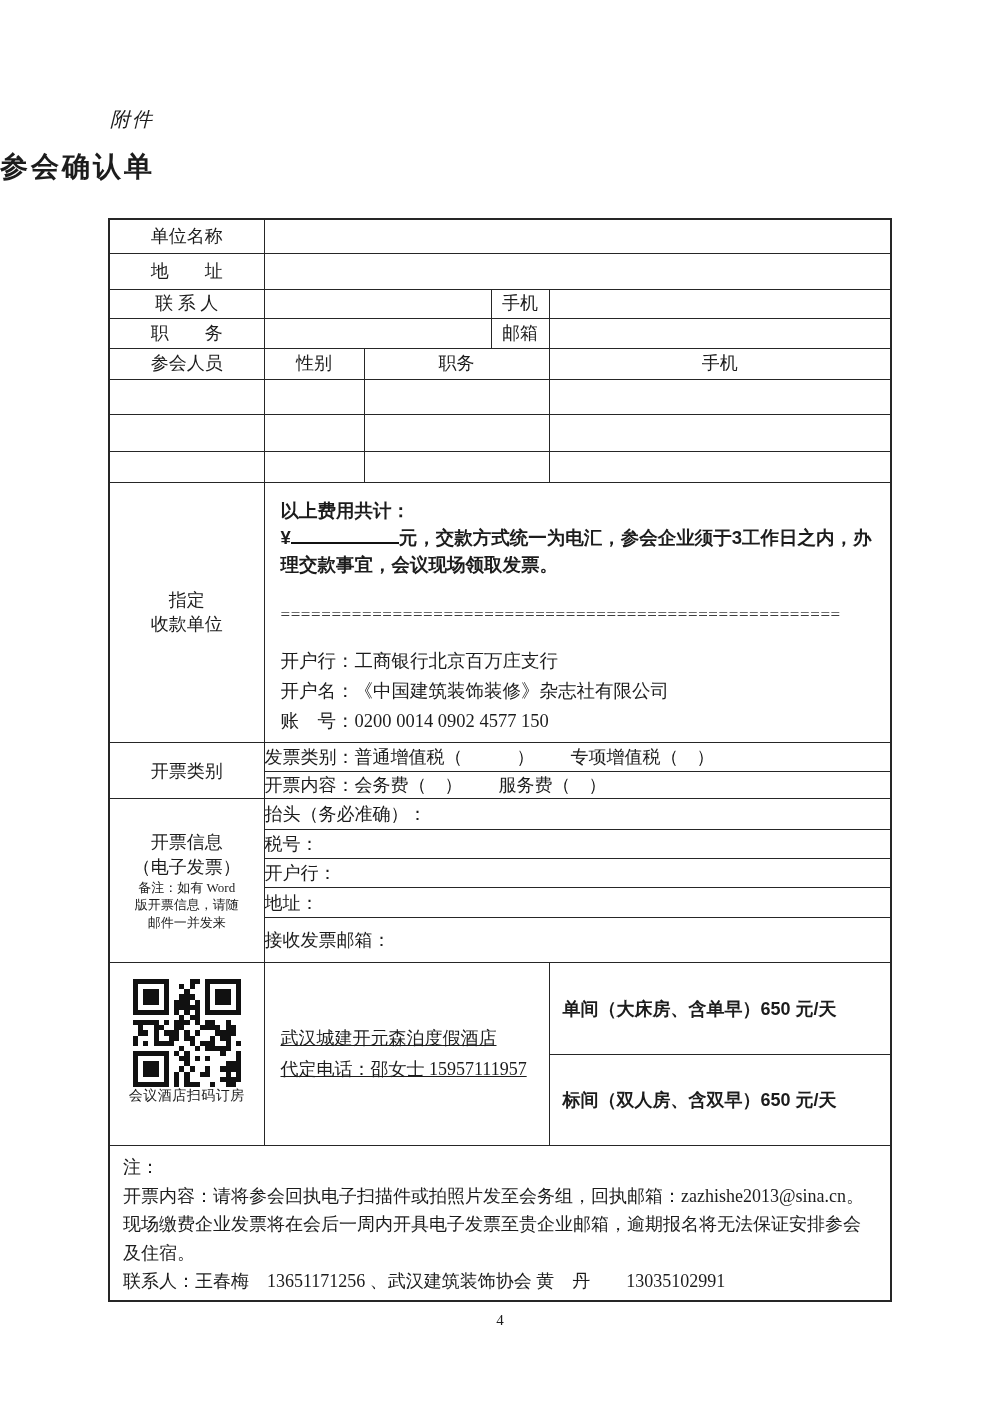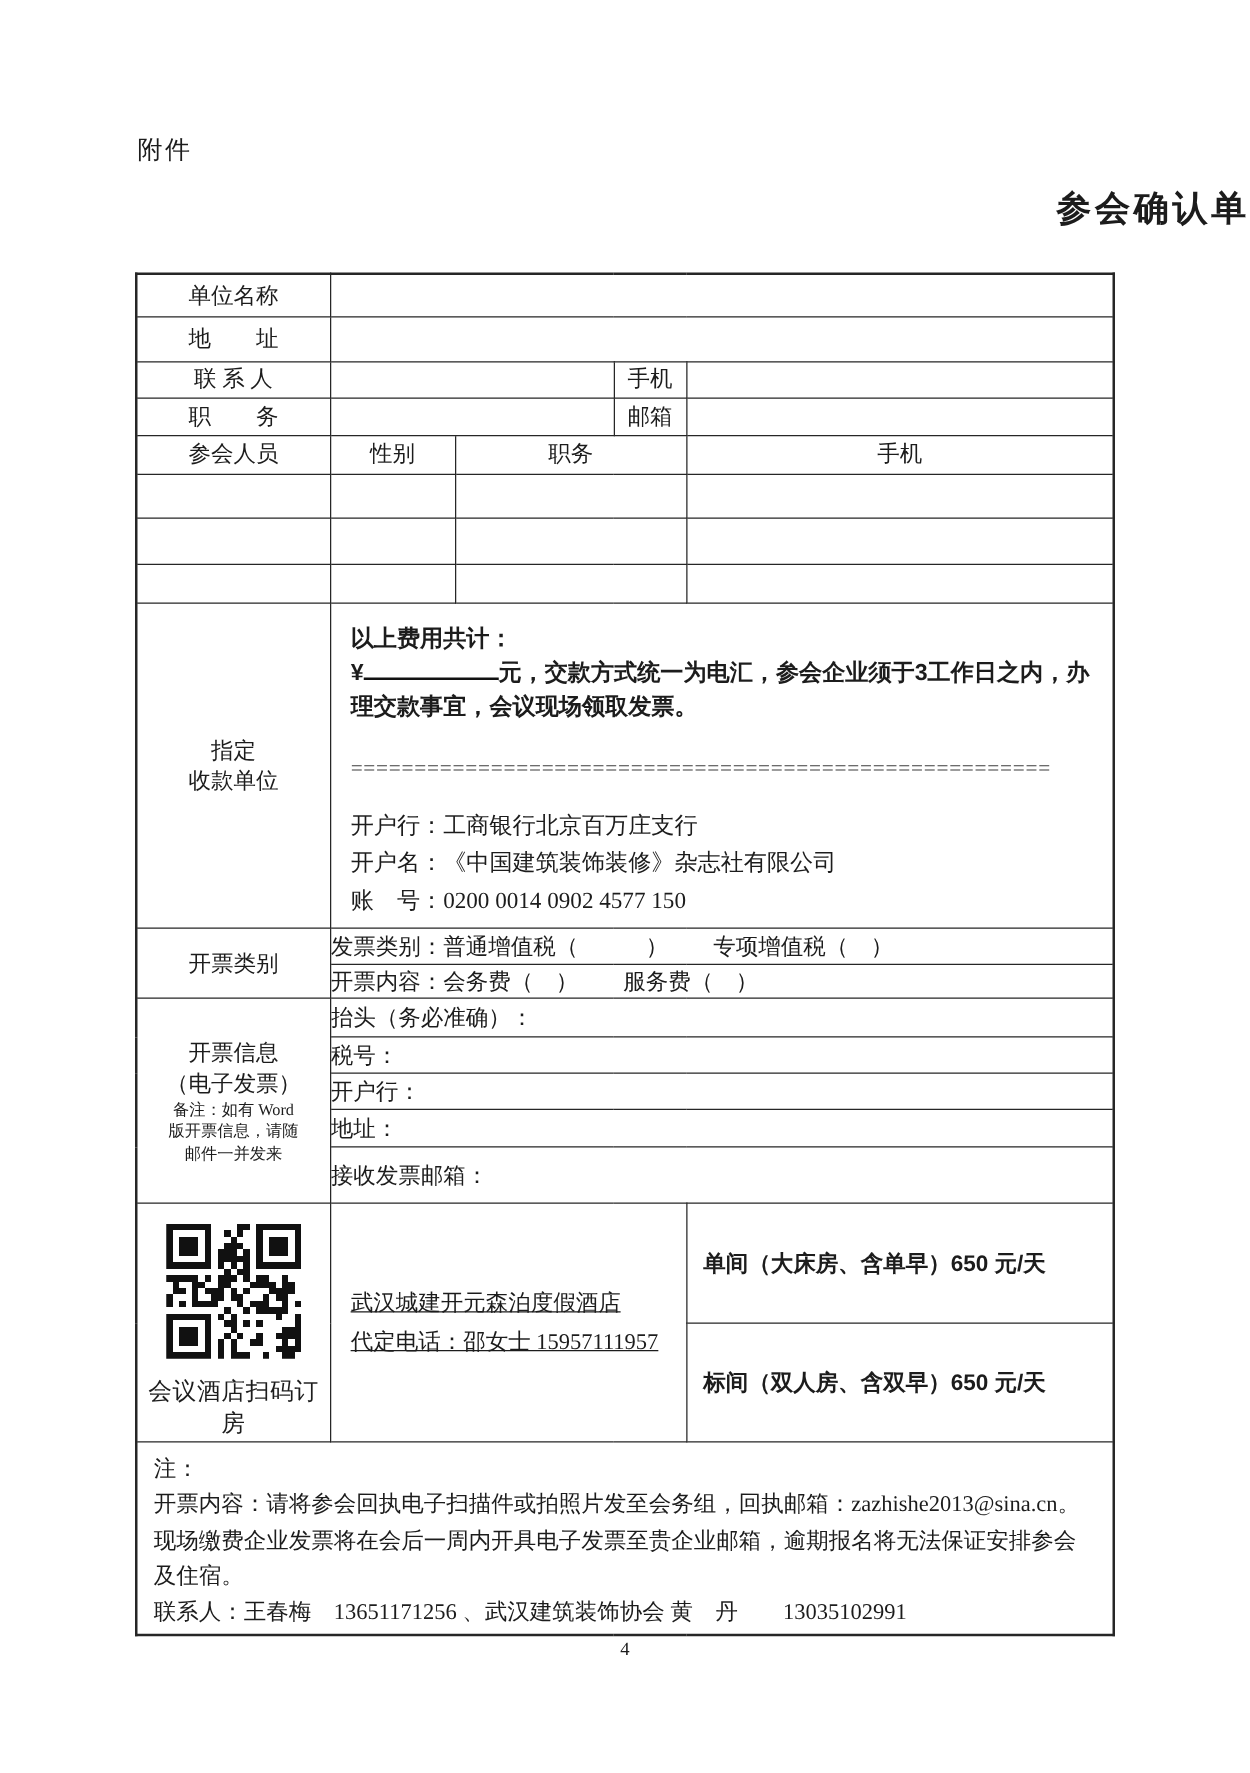--- a/index.html
+++ b/index.html
@@ -1,23 +1,23 @@
 <!DOCTYPE html>
 <html><head>
 <meta charset="utf-8">
 <style>
   html,body{margin:0;padding:0;background:#ffffff;}
   body{
     width:1000px;height:1418px;position:relative;overflow:hidden;
     font-family:"Liberation Serif","DejaVu Serif",serif;
     color:#1c1c1c;
   }
-  .attachment{position:absolute;left:110px;top:106px;font-size:20px;letter-spacing:2px;}
+  .attachment{position:absolute;left:110px;top:106px;font-size:20px;letter-spacing:2px;font-style:italic;}
   .doc-title{
-    position:absolute;left:0;top:148px;width:1000px;text-align:right;
+    position:absolute;left:0;top:148px;width:1000px;text-align:left;
     font-size:28px;font-weight:bold;letter-spacing:3px;
     font-family:Liberation Serif, serif;
   }
   table.form{
     position:absolute;left:108px;top:218px;
     border-collapse:collapse;table-layout:fixed;width:782px;
     border:2.5px solid #262626;
   }
   table.form td{
     border:1.5px solid #262626;
@@ -40,21 +40,21 @@
     font-size:17px;color:#3c3c3c;letter-spacing:0.6px;
   }
   .bank{margin-top:20px !important;}
   .bank p{line-height:30px;font-size:18.5px;}
   .invinfo-lbl{text-align:center;line-height:27px;font-size:18px;padding:4px 2px !important;}
   .invinfo-lbl .small{font-size:13px;}
   .qr-cell{text-align:center;vertical-align:top !important;padding-top:16px !important;}
   .qr-box{width:108px;height:108px;margin:0 auto;}
   .qr-box svg{width:108px;height:108px;display:block;}
   #qr rect{fill:#111;}
-  .qr-caption{font-size:19px;margin-top:14px;letter-spacing:0.5px;}
+  .qr-caption{font-size:14px;letter-spacing:0.5px;}
   .hotel-cell{padding-left:16px !important;}
   .hotel-cell p{margin:0;line-height:31px;font-size:18px;text-decoration:underline;}
   .room-cell{padding-left:13px !important;font-size:19px;}
   .notes-cell{vertical-align:top !important;padding:7px 12px 4px 13px !important;}
   .notes-cell p{margin:0;line-height:28.5px;font-size:18px;}
   .page-num{position:absolute;left:0;top:1312px;width:1000px;text-align:center;font-size:15px;}
 </style>
 </head>
 <body>
 

